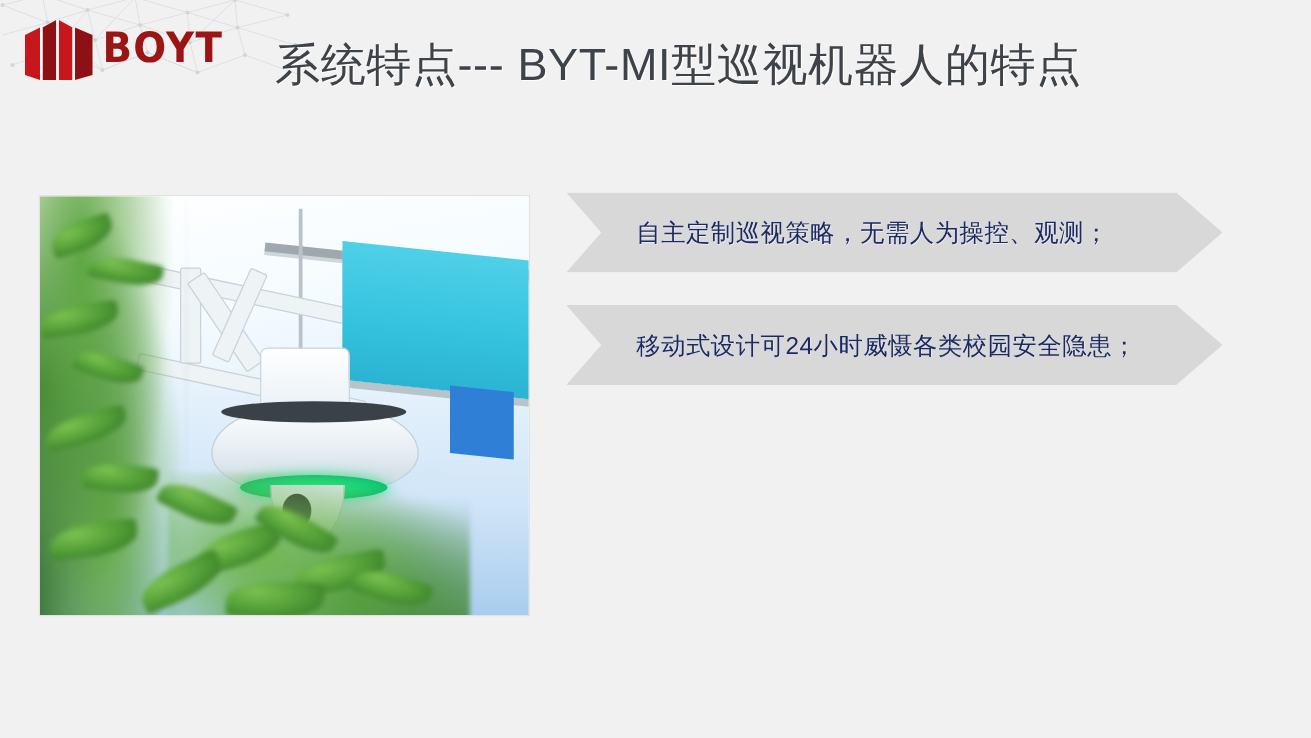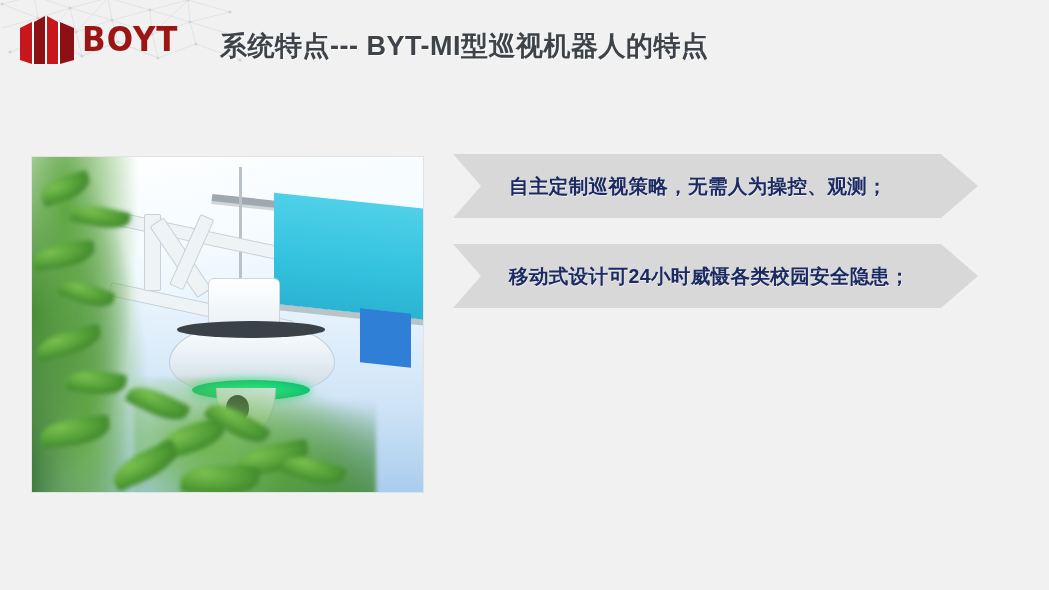--- a/index.html
+++ b/index.html
@@ -59,22 +59,22 @@
     color: #9b1515;
     line-height: 1;
     -webkit-text-stroke: 0px;
     transform: scaleY(1.08);
   }
 
   .page-title {
     position: absolute;
     left: 220px;
     top: 28px;
-    font-size: 27px;
-    font-weight: 700;
+    font-size: 36px;
+    font-weight: 400;
     color: #3d4348;
     letter-spacing: 0.5px;
     text-shadow: 1px 1px 0 rgba(255,255,255,0.9);
     white-space: nowrap;
   }
 
   
   .photo-frame {
     position: absolute;
     left: 32px;
@@ -271,21 +271,21 @@
     margin-bottom: 26px;
     background: #d8d8d8;
     clip-path: polygon(0 0, 488px 0, 525px 32px, 488px 64px, 0 64px, 28px 32px);
     display: flex;
     align-items: center;
   }
   .banner:last-child { margin-bottom: 6px; }
   .banner-text {
     padding-left: 56px;
     font-size: 19.5px;
-    font-weight: 700;
+    font-weight: 400;
     color: #1b2a62;
     letter-spacing: 0.4px;
     text-shadow: 0.5px 0.5px 0 rgba(255,255,255,0.55);
     white-space: nowrap;
   }
 </style>
 </head>
 <body>
 
 <svg class="net-pattern" viewBox="0 0 250 78" preserveAspectRatio="none">

